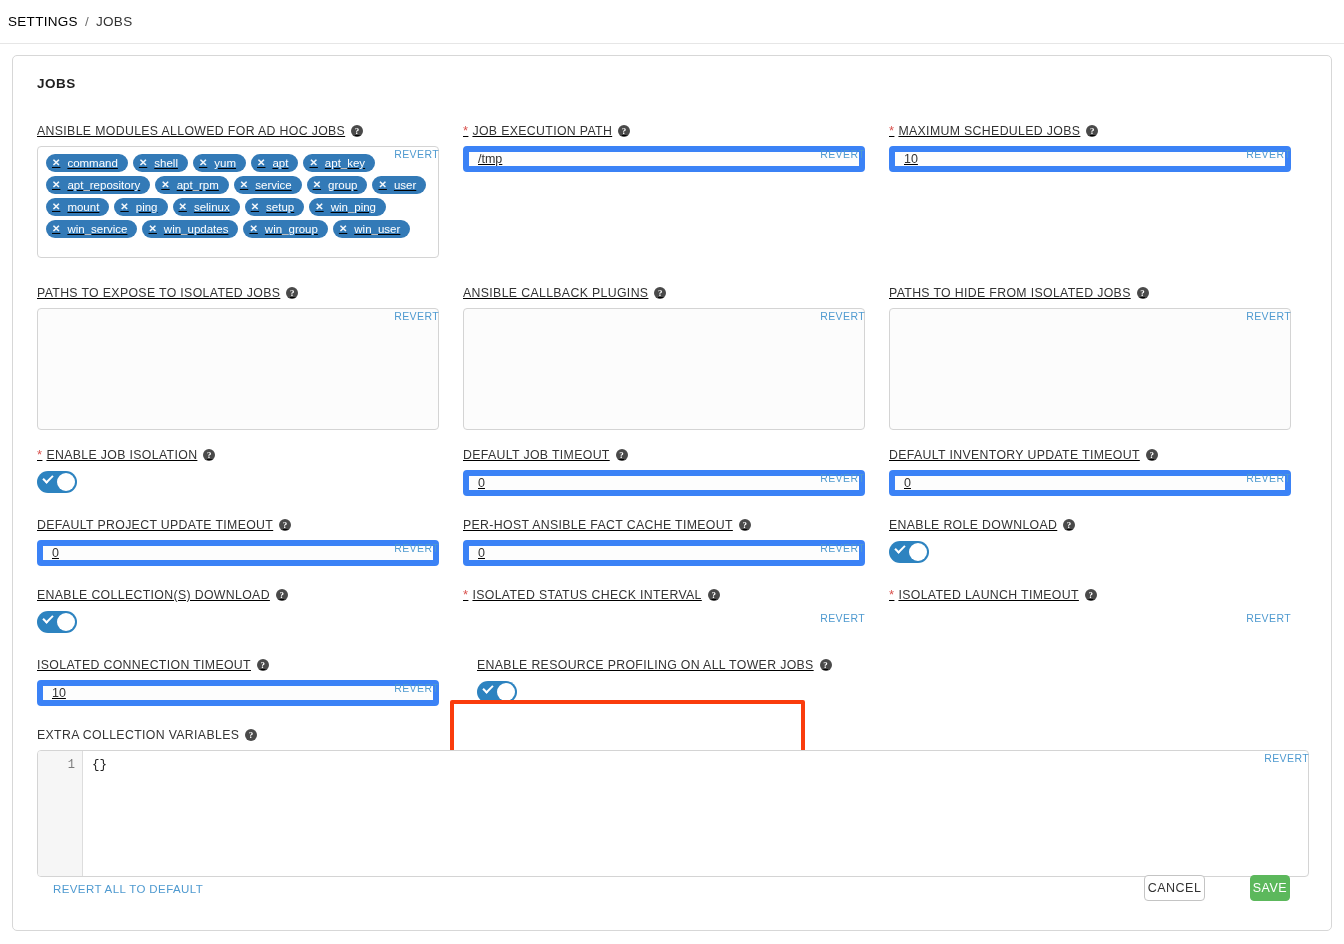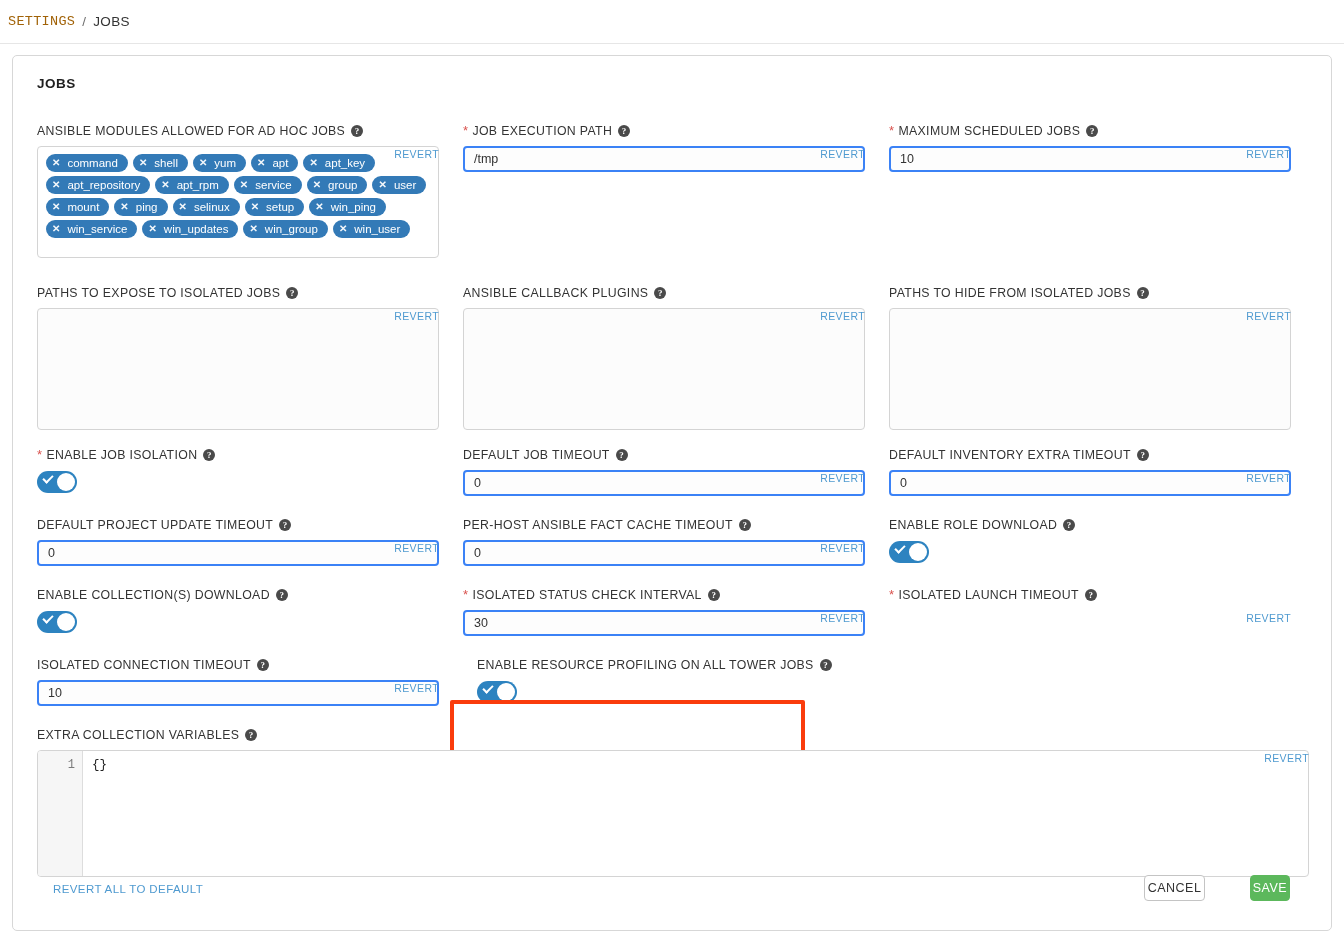--- a/index.html
+++ b/index.html
@@ -15,21 +15,21 @@
   
   .breadcrumb-bar {
     height: 44px;
     display: flex; align-items: center;
     padding-left: 8px;
     font-size: 13.5px;
     letter-spacing: .3px;
     border-bottom: 1px solid #e6e6e6;
     background: #fff;
   }
-  .crumb-link { color:#a16207; text-decoration:none; cursor:pointer;font-family:Liberation Mono, monospace; }
+  .crumb-link { color:#000000; text-decoration:none; cursor:pointer; }
   .crumb-sep  { color:#707070; margin: 0 7px; }
   .crumb-cur  { color:#333333; }
 
   
   .card {
     position:absolute;
     left:12px; top:55px;
     width:1320px; height:876px;
     background:#ffffff;
     border:1px solid #d7d7d7;
@@ -40,21 +40,21 @@
     font-size:13.5px; font-weight:bold; color:#1f1f1f;
     letter-spacing:.5px;
   }
 
   
   .grid { position:absolute; left:0; top:50px; width:100%; }
   .c1 { left:24px; }
   .c2 { left:450px; }
   .c3 { left:876px; }
 
-  .field { position:absolute; width:402px; }
+  .field { position:absolute; width:402px;text-decoration:underline; }
 
   .flabel {
     font-size:12.3px; color:#333333; letter-spacing:.35px;
     white-space:nowrap; line-height:14px;
     display:flex; align-items:center;
   }
   .req { color:#d9534f; margin-right:4px; font-size:13px; line-height:10px;}
   .qmark {
     display:inline-flex; align-items:center; justify-content:center;
     width:12px; height:12px; border-radius:50%;
@@ -65,21 +65,21 @@
   }
   .revert {
     position:absolute; right:0; top:0;
     font-size:10.5px; color:#4f9ad0; letter-spacing:.4px;
     cursor:pointer; text-transform:uppercase;margin-top:24px;
   }
 
   .txt-input {
     margin-top:8px;
     width:100%; height:26px;
-    border:2px solid #3b82f6; border-radius:4px;
+    border:6px solid #3b82f6; border-radius:4px;
     background:#fdfdfd;
     padding:0 9px;
     font-size:12.5px; color:#333;
     font-family:"Liberation Sans", sans-serif;
     outline:none;
     display:flex; align-items:center;
   }
   .txt-area {
     margin-top:8px;
     width:100%; height:122px;
@@ -369,21 +369,21 @@
         <div class="flabel">
           <span>DEFAULT JOB TIMEOUT</span>
           <span class="qmark">?</span>
         </div>
         <div class="revert">REVERT</div>
         <div class="txt-input">0</div>
       </div>
 
       <div class="field c3" style="top:342px;">
         <div class="flabel">
-          <span>DEFAULT INVENTORY EXTRA TIMEOUT</span>
+          <span>DEFAULT INVENTORY UPDATE TIMEOUT</span>
           <span class="qmark">?</span>
         </div>
         <div class="revert">REVERT</div>
         <div class="txt-input">0</div>
       </div>
 
       <div class="field c1" style="top:412px;">
         <div class="flabel">
           <span>DEFAULT PROJECT UPDATE TIMEOUT</span>
           <span class="qmark">?</span>
@@ -423,21 +423,20 @@
         </div>
       </div>
 
       <div class="field c2" style="top:482px;">
         <div class="flabel">
           <span class="req">*</span>
           <span>ISOLATED STATUS CHECK INTERVAL</span>
           <span class="qmark">?</span>
         </div>
         <div class="revert">REVERT</div>
-        <div class="txt-input">30</div>
       </div>
 
       <div class="field c3" style="top:482px;">
         <div class="flabel">
           <span class="req">*</span>
           <span>ISOLATED LAUNCH TIMEOUT</span>
           <span class="qmark">?</span>
         </div>
         <div class="revert">REVERT</div>
       </div>

